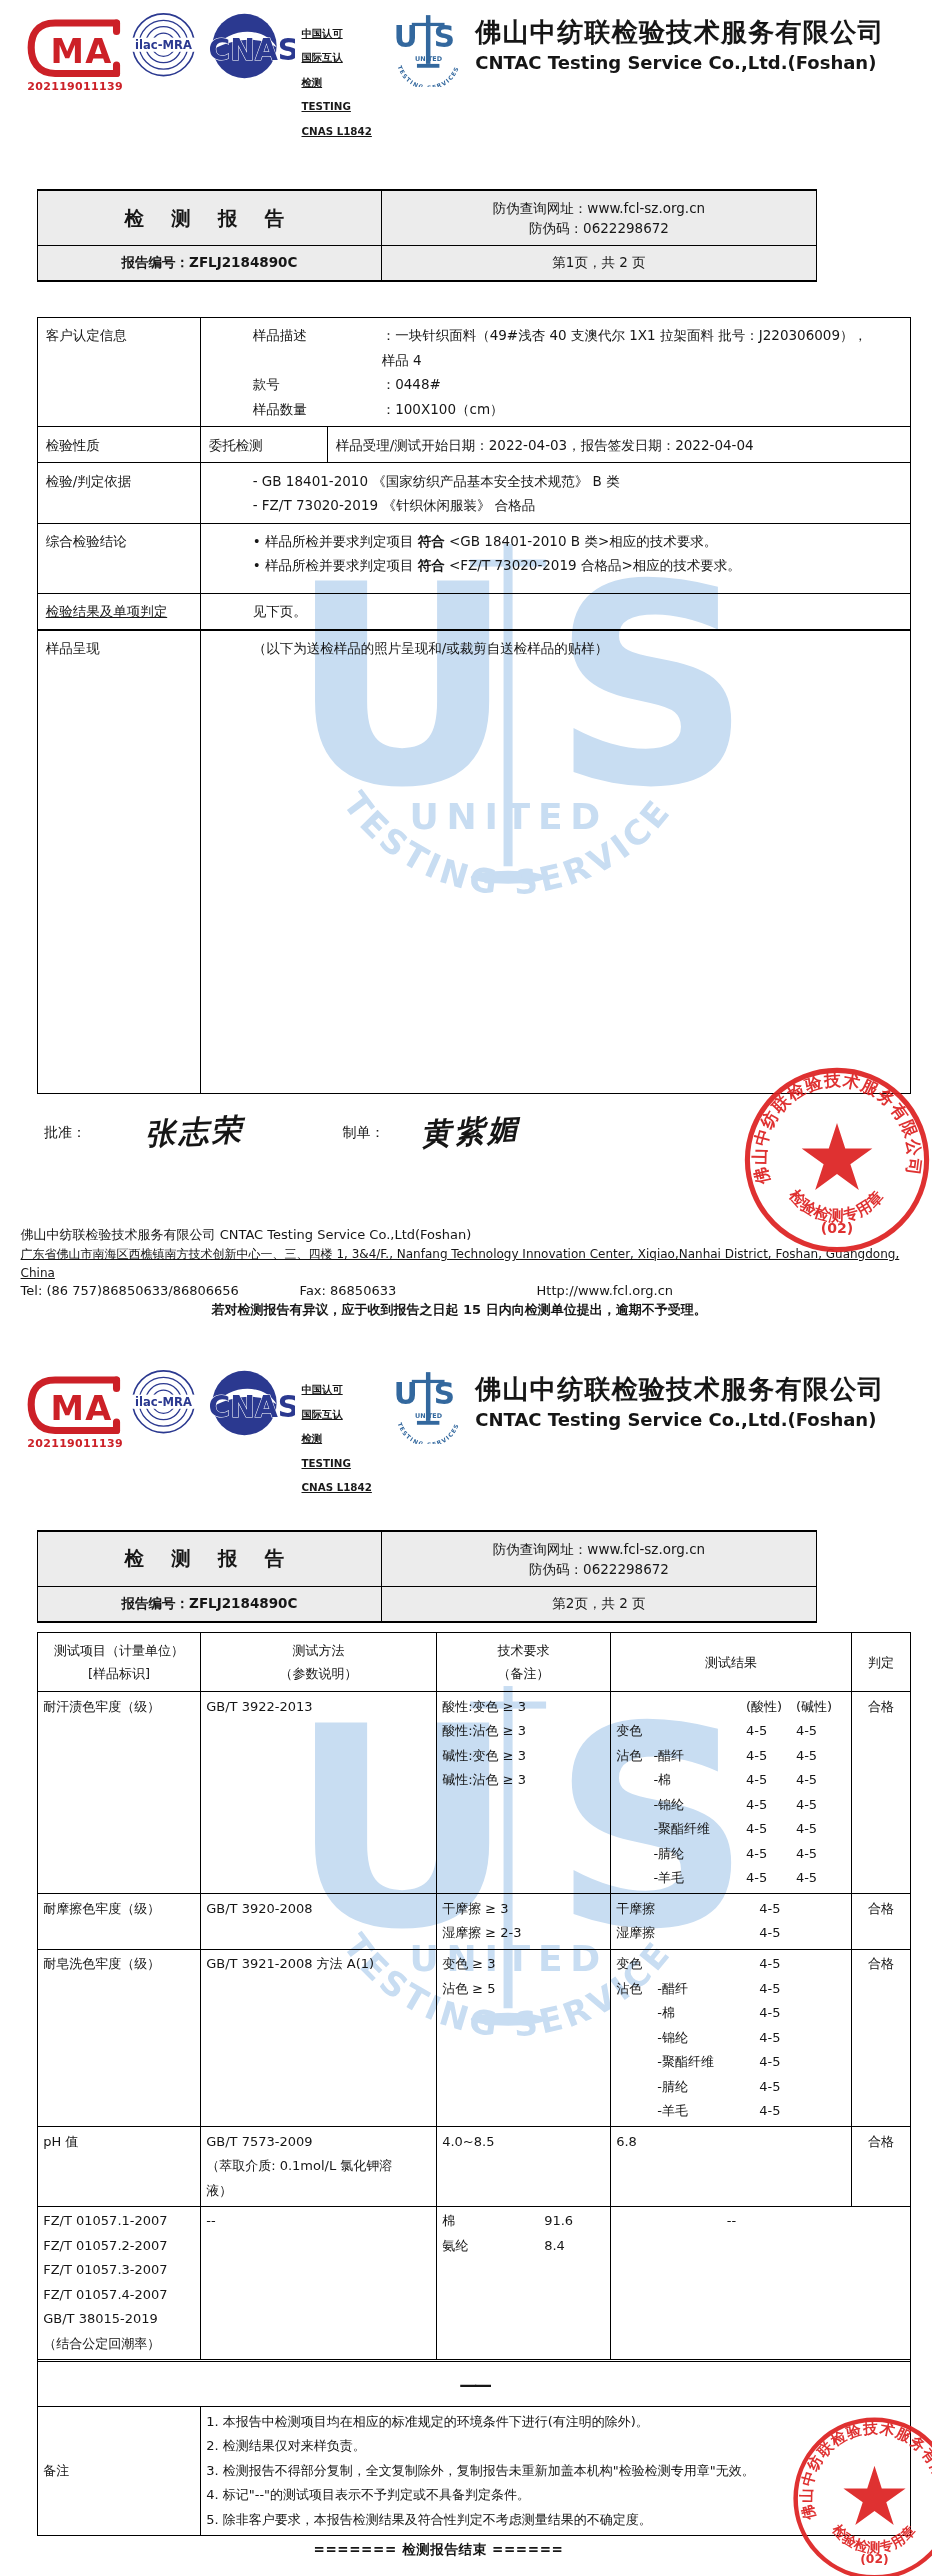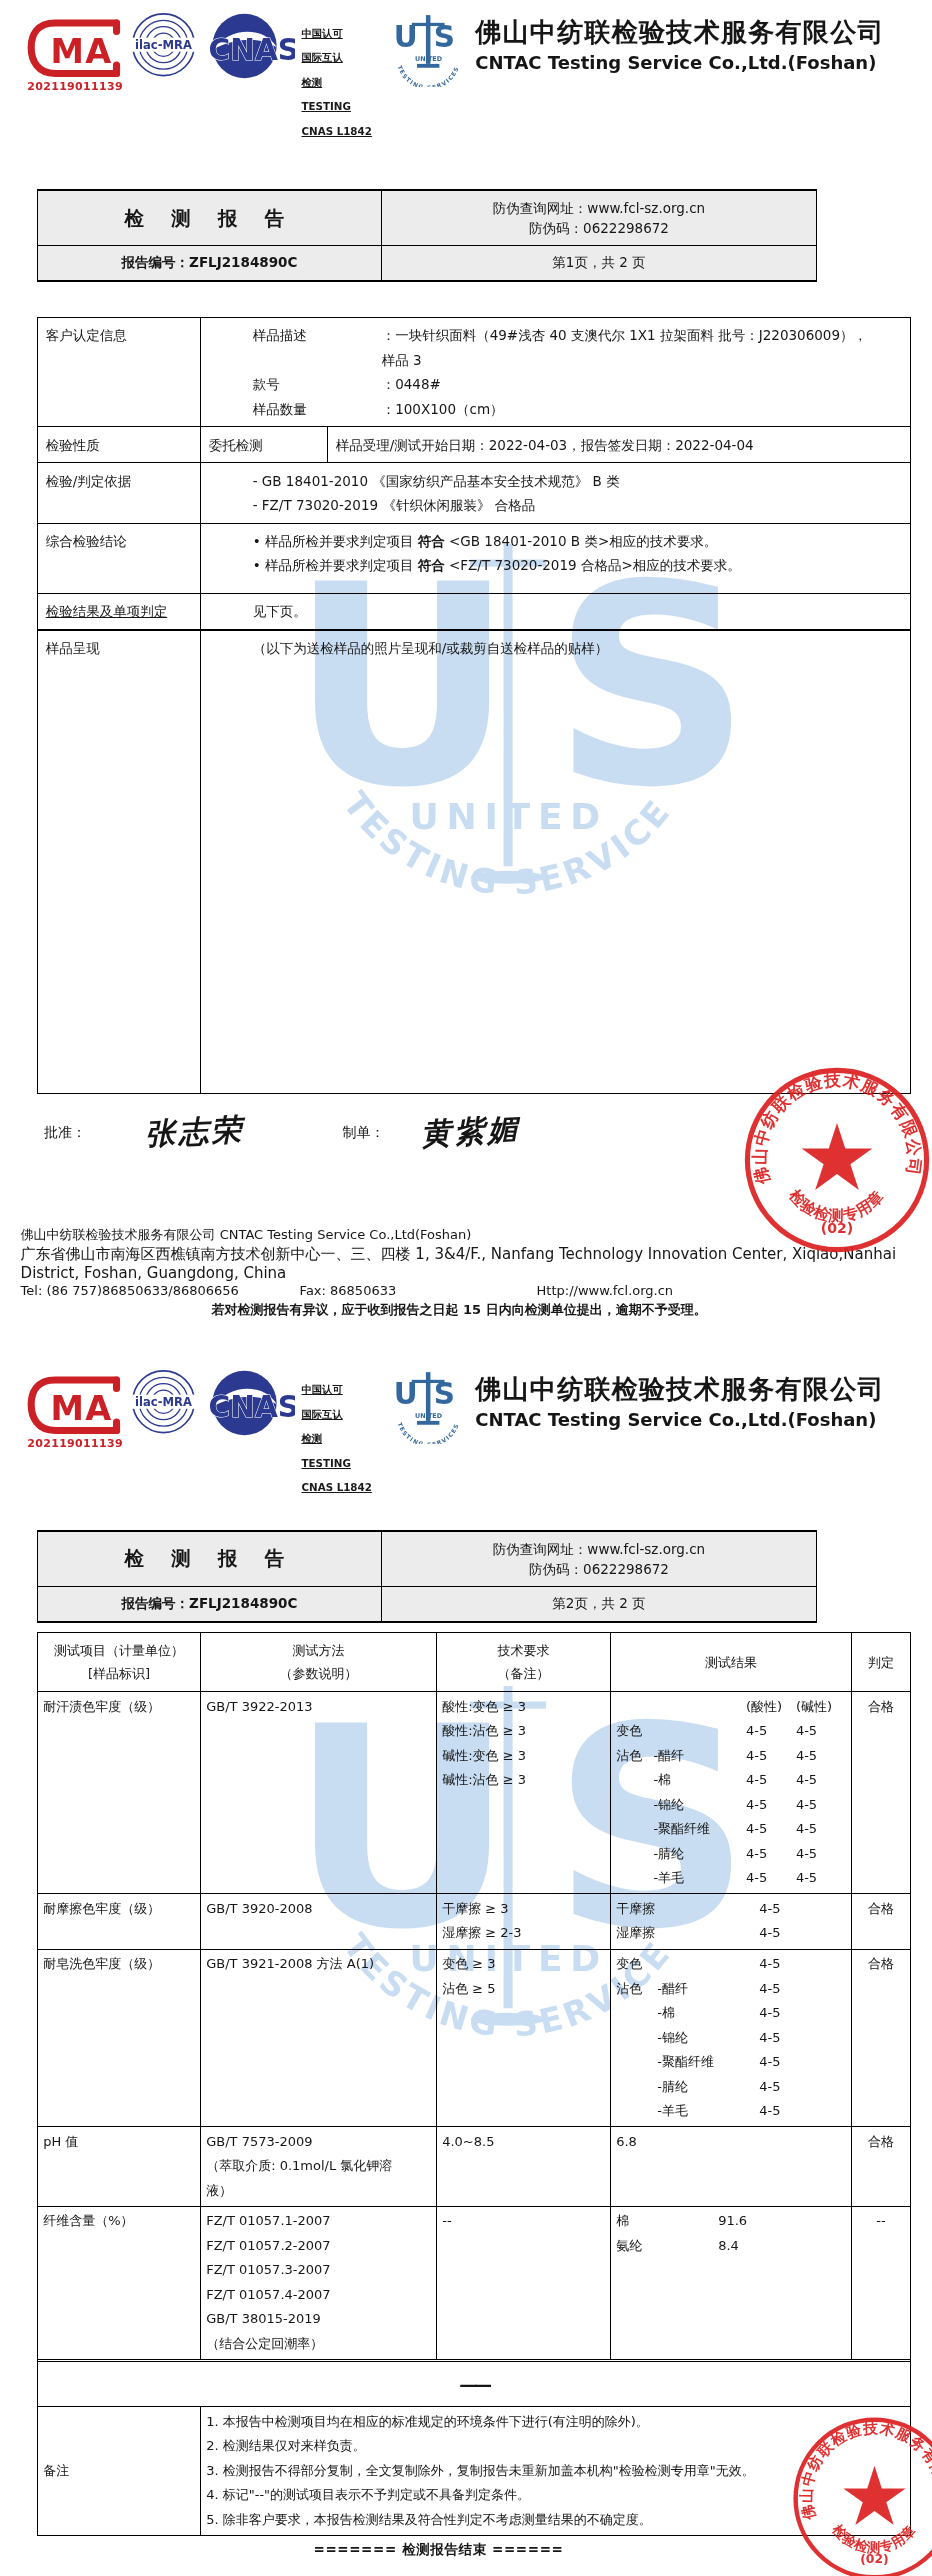--- a/index.html
+++ b/index.html
@@ -41,21 +41,21 @@
   .kv{display:grid;grid-template-columns:129px 1fr;}
   
   .sig{display:flex;align-items:center;margin:17px 0 0 44px;height:43px;}
   .sig-label{font-size:14px;}
   .sig-name{font-size:30px;font-weight:bold;font-style:italic;letter-spacing:3.2px;transform:rotate(-3deg);}
   .sn1{margin-left:59px;}
   .sl2{margin-left:98px;}
   .sn2{margin-left:36px;}
   
   .pfooter{margin:72px 0 0 20.6px;font-size:13px;line-height:18.7px;}
-  .pf2{font-size:15px;}
+  .pf2{font-size:12px;text-decoration:underline;}
   .pf3{display:flex;}
   .pf3 .t1{width:279px;}
   .pf3 .t2{width:237px;}
   .pfwarn{font-size:13px;font-weight:bold;text-align:center;width:877px;}
   
   .page2{margin-top:37px;}
   .page2 .headtbl{margin-top:30px;}
   .restbl{margin:9px 0 0 37px;width:872px;border:1.9px solid #000;font-size:13px;}
   .trow{display:grid;grid-template-columns:163px 236px 174px 241px 1fr;border-bottom:1.3px solid #000;}
   .trow.lastrow{border-bottom:none;}
@@ -188,21 +188,21 @@
   <div class="infotbl">
     <div class="irow cols2">
       <div class="icell b h1 line">客户认定信息</div>
       <div class="icell">
         <div class="kv">
             <span class="line">样品描述</span>
             <span class="line">：一块针织面料（49#浅杏 40 支澳代尔 1X1 拉架面料 批号：J220306009），</span>
           </div>
         <div class="kv">
             <span class="line"></span>
-            <span class="line">样品 3</span>
+            <span class="line">样品 4</span>
           </div>
         <div class="kv">
             <span class="line">款号</span>
             <span class="line">：0448#</span>
           </div>
         <div class="kv">
             <span class="line">样品数量</span>
             <span class="line">：100X100（cm）</span>
           </div>
       </div>
@@ -496,21 +496,20 @@
         </div>
       <div class="tc">
         <div class="rgl line">
             <span>6.8</span>
           </div>
       </div>
       <div class="tc endc verdict line">合格</div>
     </div>
 
     <div class="trow dblb">
-      <div class="tc line">纤维含量（%）</div>
       <div class="tc">
           <div class="line">FZ/T 01057.1-2007</div>
           <div class="line">FZ/T 01057.2-2007</div>
           <div class="line">FZ/T 01057.3-2007</div>
           <div class="line">FZ/T 01057.4-2007</div>
           <div class="line">GB/T 38015-2019</div>
           <div class="line">（结合公定回潮率）</div>
         </div>
       <div class="tc">
           <div class="line">--</div>

